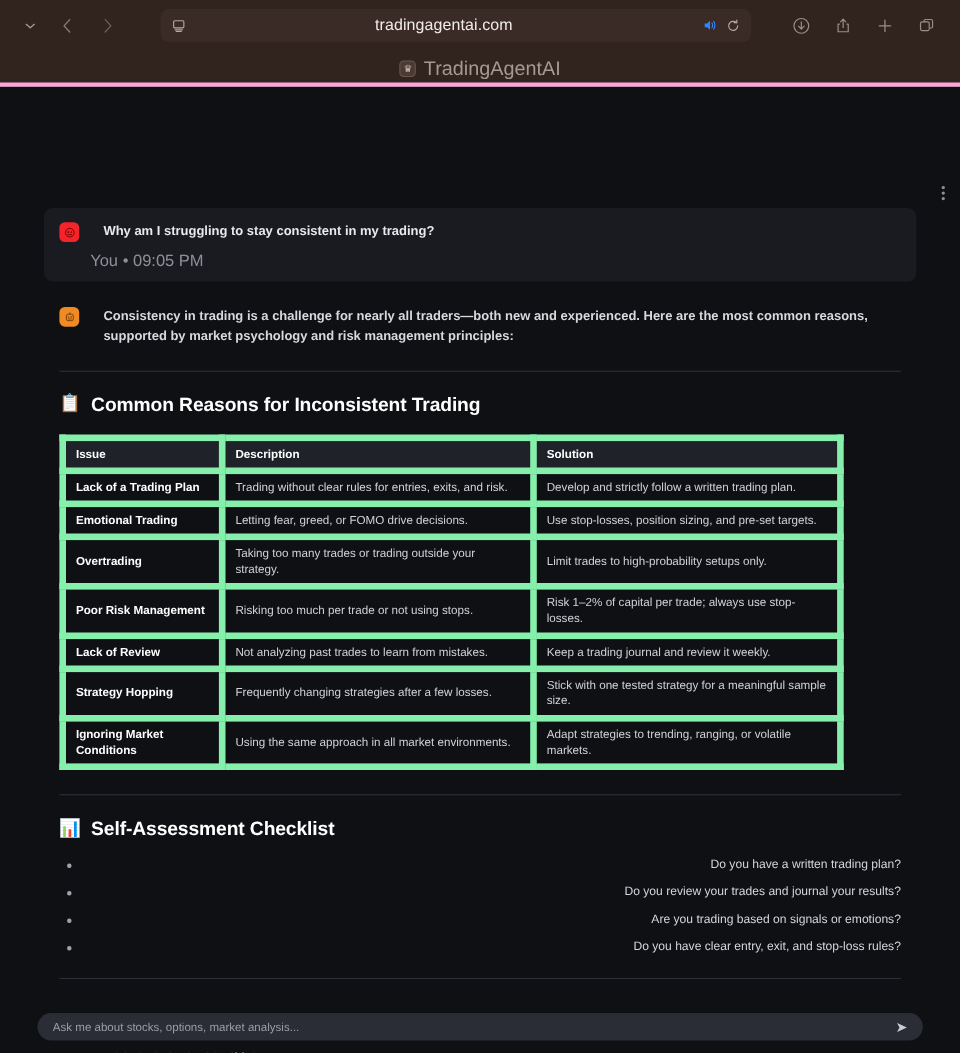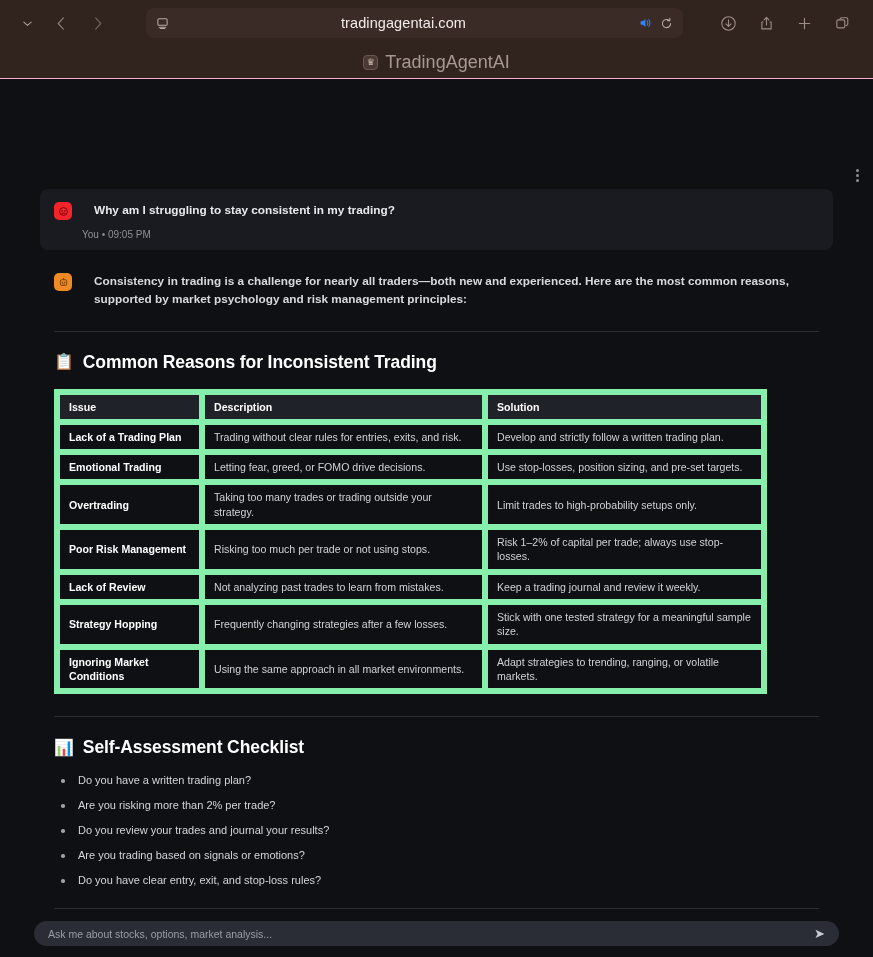--- a/index.html
+++ b/index.html
@@ -8,21 +8,21 @@
     background: #0f1014;
     font-family: "Liberation Sans", sans-serif;
     overflow: hidden;
   }
   
   .browser-chrome {
     background: #31241f;
     height: 79px;
     width: 100%;
     position: relative;
-    border-bottom: 1px solid #f9a8d4;
+    border-bottom: 4px solid #f9a8d4;
   }
   .toolbar-row {
     height: 46px;
     display: flex;
     align-items: center;
     padding: 0 14px;
     gap: 6px;
   }
   .chev-btn {
     width: 26px; height: 26px;
@@ -132,21 +132,21 @@
   .avatar svg { display: block; }
   .msg-text {
     color: #e8e9ec;
     font-size: 11.8px;
     line-height: 1.55;
     font-weight: 600;
   }
   .msg-text.normal { font-weight: 700; color: #d7d9de; }
   .msg-meta {
     color: #8e9096;
-    font-size: 10px;
+    font-size: 15px;
     margin-top: 9px;
     margin-left: 28px;
   }
 
   .content {
     margin: 0 40px;
     padding: 0 14px;
   }
   hr.sep {
     border: 0;
@@ -188,20 +188,21 @@
   table.grid col.c2 { width: 283px; }
   table.grid col.c3 { width: 279px; }
 
   ul.checklist { list-style: none; margin-left: 4px; }
   ul.checklist li {
     position: relative;
     padding-left: 20px;
     margin-bottom: 13px;
     color: #d2d5db;
     font-size: 11px;
+    text-align: right;
   }
   ul.checklist li:before {
     content: "";
     position: absolute;
     left: 3px; top: 5px;
     width: 3.5px; height: 3.5px;
     border-radius: 50%;
     background: #9ea1a9;
   }
   ol.steps { list-style: none; counter-reset: s; margin-left: 4px; }
@@ -436,21 +437,20 @@
       </table>
 
       <hr class="sep">
 
       <h2 class="section">
         <span class="emo">📊</span>
         <span>Self-Assessment Checklist</span>
       </h2>
       <ul class="checklist">
         <li>Do you have a written trading plan?</li>
-        <li>Are you risking more than 2% per trade?</li>
         <li>Do you review your trades and journal your results?</li>
         <li>Are you trading based on signals or emotions?</li>
         <li>Do you have clear entry, exit, and stop-loss rules?</li>
       </ul>
 
       <hr class="sep">
 
       <h2 class="section">
         <span class="emo">⚠️</span>
         <span>Actionable Steps</span>

